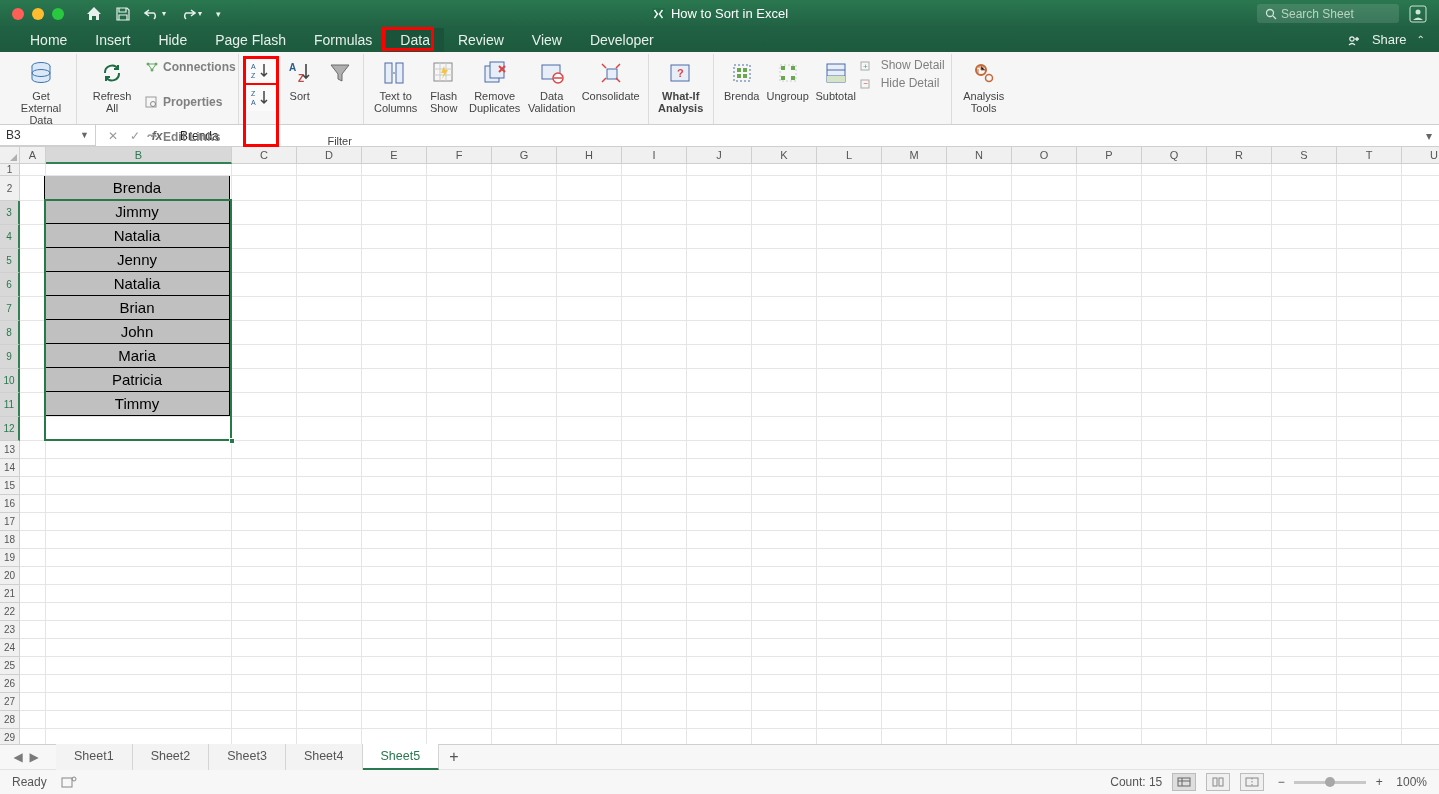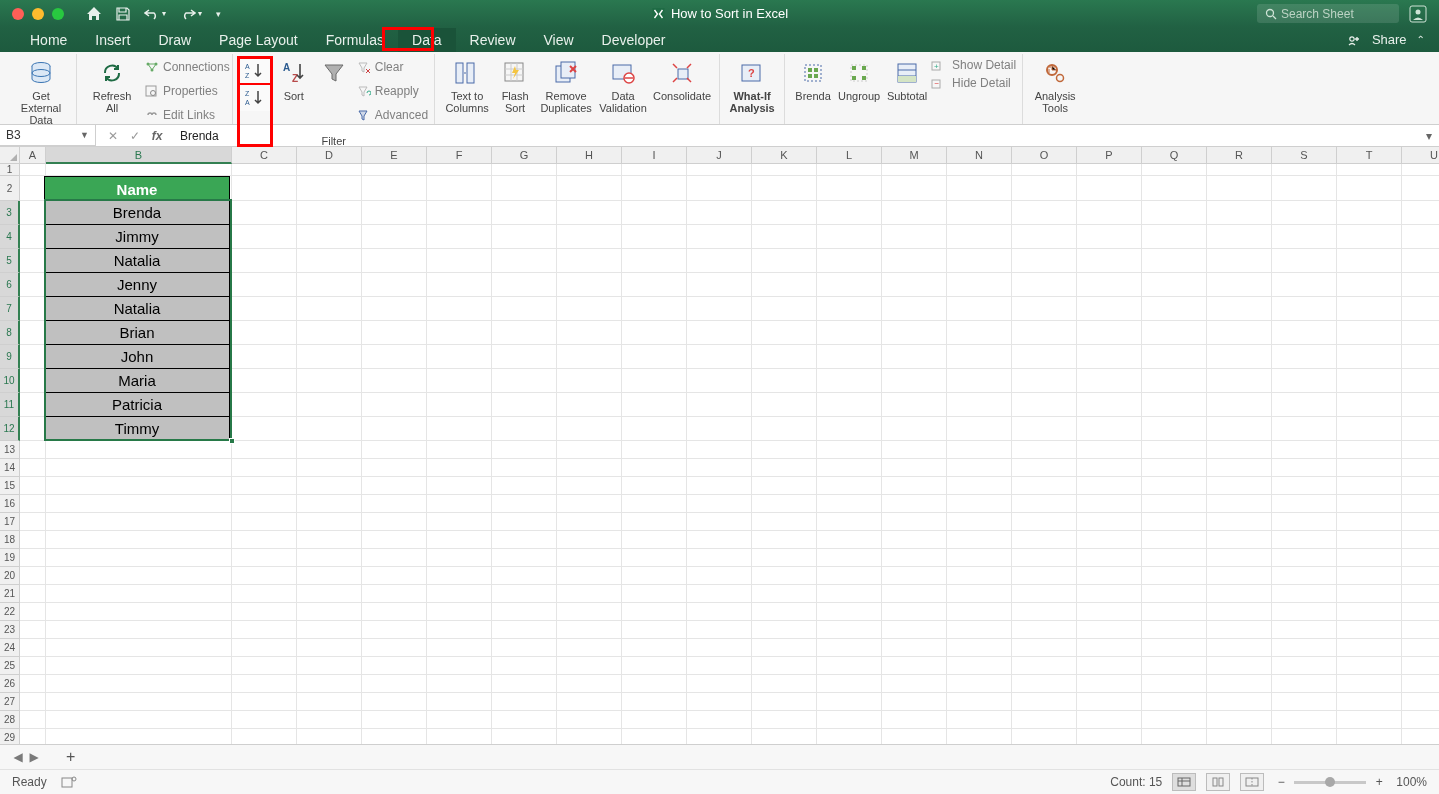--- a/index.html
+++ b/index.html
@@ -32,21 +32,21 @@
 .data-box { position:absolute; border:3px solid #ff0000; pointer-events:none; }
 
 
 .ribbon { height: 73px; background:#f6f6f6; border-bottom:1px solid #cfcfcf; display:flex; align-items:stretch; padding: 2px 6px 0 6px; gap:0; }
 .rgroup { display:flex; flex-direction:column; align-items:center; justify-content:flex-start; padding: 2px 6px 0 6px; border-right:1px solid #dcdcdc; position:relative; }
 .rgroup:last-child { border-right:none; }
 .big-btn { display:flex; flex-direction:column; align-items:center; justify-content:flex-start; gap:2px; width:58px; cursor:pointer; padding-top:2px; }
 .big-icon { width:30px; height:30px; display:flex; align-items:center; justify-content:center; }
 .big-label { font-size:11px; color:#444; text-align:center; line-height:12px; }
 .small-row { display:flex; align-items:center; gap:4px; font-size:12px; color:#808080; padding:2px 0; cursor:pointer; }
-.small-btn-col { display:flex; flex-direction:column; gap:6px; padding:2px 2px 0 2px; }
+.small-btn-col { display:flex; flex-direction:column; gap:17px; padding:2px 2px 0 2px;font-weight:bold; }
 .sort-az-box { border:3px solid #ff0000; padding:0; display:flex; flex-direction:column; }
 .sort-icon-small { width:30px; height:26px; display:flex; align-items:center; justify-content:center; background:#fafafa; cursor:pointer; }
 .outline-col { display:flex; flex-direction:column; gap:4px; padding-top:2px; font-size:12px; color:#808080; }
 .outline-row { display:flex; align-items:center; gap:5px; cursor:pointer; }
 
 
 .fbar { height:22px; background:#fff; display:flex; align-items:center; border-bottom:1px solid #cfcfcf; font-size:12px; }
 .namebox { width:96px; border:1px solid #cfcfcf; border-left:none; border-top:none; height:21px; display:flex; align-items:center; padding:0 6px; color:#333; position:relative; }
 .namebox .dd { margin-left:auto; color:#666; font-size:9px; }
 .fbar-btns { display:flex; align-items:center; gap:4px; padding:0 8px; color:#9a9a9a; }
@@ -147,22 +147,22 @@
         <rect x="1" y="1" width="16" height="16" rx="2" fill="none" stroke="#cfe3d6"></rect>
         <circle cx="9" cy="7" r="2.5" fill="#cfe3d6"></circle>
         <path d="M4 15 Q9 10 14 15" fill="#cfe3d6"></path>
       </svg>
   </div>
 </div>
 
 <div class="tabs" id="ribbon-tabs">
   <div class="tab">Home</div>
     <div class="tab">Insert</div>
-    <div class="tab">Draw</div>
-    <div class="tab">Page Layout</div>
+    <div class="tab">Hide</div>
+    <div class="tab">Page Flash</div>
     <div class="tab">Formulas</div>
     <div class="tab tab-active-bg">Data</div>
     <div class="tab">Review</div>
     <div class="tab">View</div>
     <div class="tab">Developer</div>
     <div class="share-area">
     <span>
         <svg width="14" height="12" viewBox="0 0 14 12">
           <circle cx="4" cy="5" r="2.2" fill="none" stroke="#e8f0eb" stroke-width="1.2"></circle>
           <path d="M1 11 Q4 8 7 11" fill="none" stroke="#e8f0eb" stroke-width="1.2"></path>
@@ -255,43 +255,20 @@
         <div class="big-label">Sort</div>
       </div>
       <div class="big-btn" style="width:38px;gap:47px;">
         <div class="big-icon">
             <svg width="24" height="24" viewBox="0 0 24 24">
               <path d="M3 4 L21 4 L14 13 L14 20 L10 18 L10 13 Z" fill="#b0b0b0" stroke="#6a6a6a"></path>
             </svg>
           </div>
         <div class="big-label">Filter</div>
       </div>
-      <div class="small-btn-col">
-        <div class="small-row">
-            <svg width="14" height="12" viewBox="0 0 14 12">
-              <path d="M2 2 L10 2 L7 7 L7 11 L5 10 L5 7 Z" fill="none" stroke="#bbb"></path>
-              <line x1="9" y1="8" x2="13" y2="12" stroke="#c44"></line>
-              <line x1="13" y1="8" x2="9" y2="12" stroke="#c44"></line>
-            </svg>
-            <span>Clear</span>
-          </div>
-        <div class="small-row">
-            <svg width="14" height="12" viewBox="0 0 14 12">
-              <path d="M2 2 L10 2 L7 7 L7 11 L5 10 L5 7 Z" fill="none" stroke="#bbb"></path>
-              <path d="M10 8 A2 2 0 1 1 12 10" fill="none" stroke="#3a8"></path>
-            </svg>
-            <span>Reapply</span>
-          </div>
-        <div class="small-row">
-            <svg width="14" height="12" viewBox="0 0 14 12">
-              <path d="M2 2 L10 2 L7 7 L7 11 L5 10 L5 7 Z" fill="#cfd8e8" stroke="#4a6aa8"></path>
-            </svg>
-            <span>Advanced</span>
-          </div>
-      </div>
     </div>
   </div>
   <div class="rgroup">
     <div style="display:flex;">
       <div class="big-btn" style="width:52px;">
           <div class="big-icon">
             <svg width="26" height="26" viewBox="0 0 26 26">
               <rect x="2" y="3" width="7" height="20" fill="#e8eef7" stroke="#4a6aa8"></rect>
               <rect x="13" y="3" width="7" height="20" fill="#e8eef7" stroke="#4a6aa8"></rect>
               <path d="M10 13 L12 13" stroke="#4a6aa8"></path>
@@ -302,21 +279,21 @@
         </div>
       <div class="big-btn" style="width:44px;">
           <div class="big-icon">
             <svg width="26" height="26" viewBox="0 0 26 26">
               <rect x="3" y="3" width="18" height="18" fill="none" stroke="#888"></rect>
               <path d="M3 9 L21 9 M3 15 L21 15 M9 3 L9 21 M15 3 L15 21" stroke="#ccc"></path>
               <path d="M13 6 L10 13 L13 13 L11 19 L17 10 L14 10 Z" fill="#f4c542"></path>
             </svg>
           </div>
           <div class="big-label" style="white-space:pre-line;">Flash
-Sort</div>
+Show</div>
         </div>
       <div class="big-btn" style="width:58px;">
           <div class="big-icon">
             <svg width="26" height="26" viewBox="0 0 26 26">
               <rect x="3" y="6" width="14" height="16" fill="#e8eef7" stroke="#4a6aa8"></rect>
               <rect x="8" y="2" width="14" height="16" fill="#e8eef7" stroke="#4a6aa8"></rect>
               <line x1="17" y1="6" x2="23" y2="12" stroke="#d44" stroke-width="2"></line>
               <line x1="23" y1="6" x2="17" y2="12" stroke="#d44" stroke-width="2"></line>
             </svg>
           </div>
@@ -1160,39 +1137,45 @@
         <div class="cell" style="width: 65px; height: 18px;"></div>
         <div class="cell" style="width: 65px; height: 18px;"></div>
         <div class="cell" style="width: 65px; height: 18px;"></div>
         <div class="cell" style="width: 65px; height: 18px;"></div>
         <div class="cell" style="width: 65px; height: 18px;"></div>
         <div class="cell" style="width: 65px; height: 18px;"></div>
         <div class="cell" style="width: 65px; height: 18px;"></div>
       </div>
     </div>
   <div class="data-table" id="data-table">
-      <div class="hcell">Name</div>
       <div class="dcell">Brenda</div>
       <div class="dcell">Jimmy</div>
       <div class="dcell">Natalia</div>
       <div class="dcell">Jenny</div>
       <div class="dcell">Natalia</div>
       <div class="dcell">Brian</div>
       <div class="dcell">John</div>
       <div class="dcell">Maria</div>
       <div class="dcell">Patricia</div>
       <div class="dcell">Timmy</div>
     </div>
   <div class="selection-box" id="selbox" style="left: 44px; top: 52px; width: 188px; height: 242px;"></div>
   <div class="fill-handle" id="fillhandle" style="left: 229px; top: 291px;"></div>
 </div>
 
 <div class="sheettabs">
   <span class="nav-arrow">◀</span>
   <span class="nav-arrow" style="margin-right:14px;">▶</span>
+  <div id="sheet-tabs-container" style="display:flex;">
+      <div class="sheet-tab">Sheet1</div>
+      <div class="sheet-tab">Sheet2</div>
+      <div class="sheet-tab">Sheet3</div>
+      <div class="sheet-tab">Sheet4</div>
+      <div class="sheet-tab active">Sheet5</div>
+    </div>
   <span class="add-sheet">+</span>
 </div>
 
 <div class="statusbar">
   <div class="sb-left">
     <span>Ready</span>
     <span>
         <svg width="16" height="14" viewBox="0 0 16 14">
           <rect x="1" y="3" width="10" height="9" fill="none" stroke="#888"></rect>
           <circle cx="13" cy="4" r="2" fill="none" stroke="#888"></circle>

